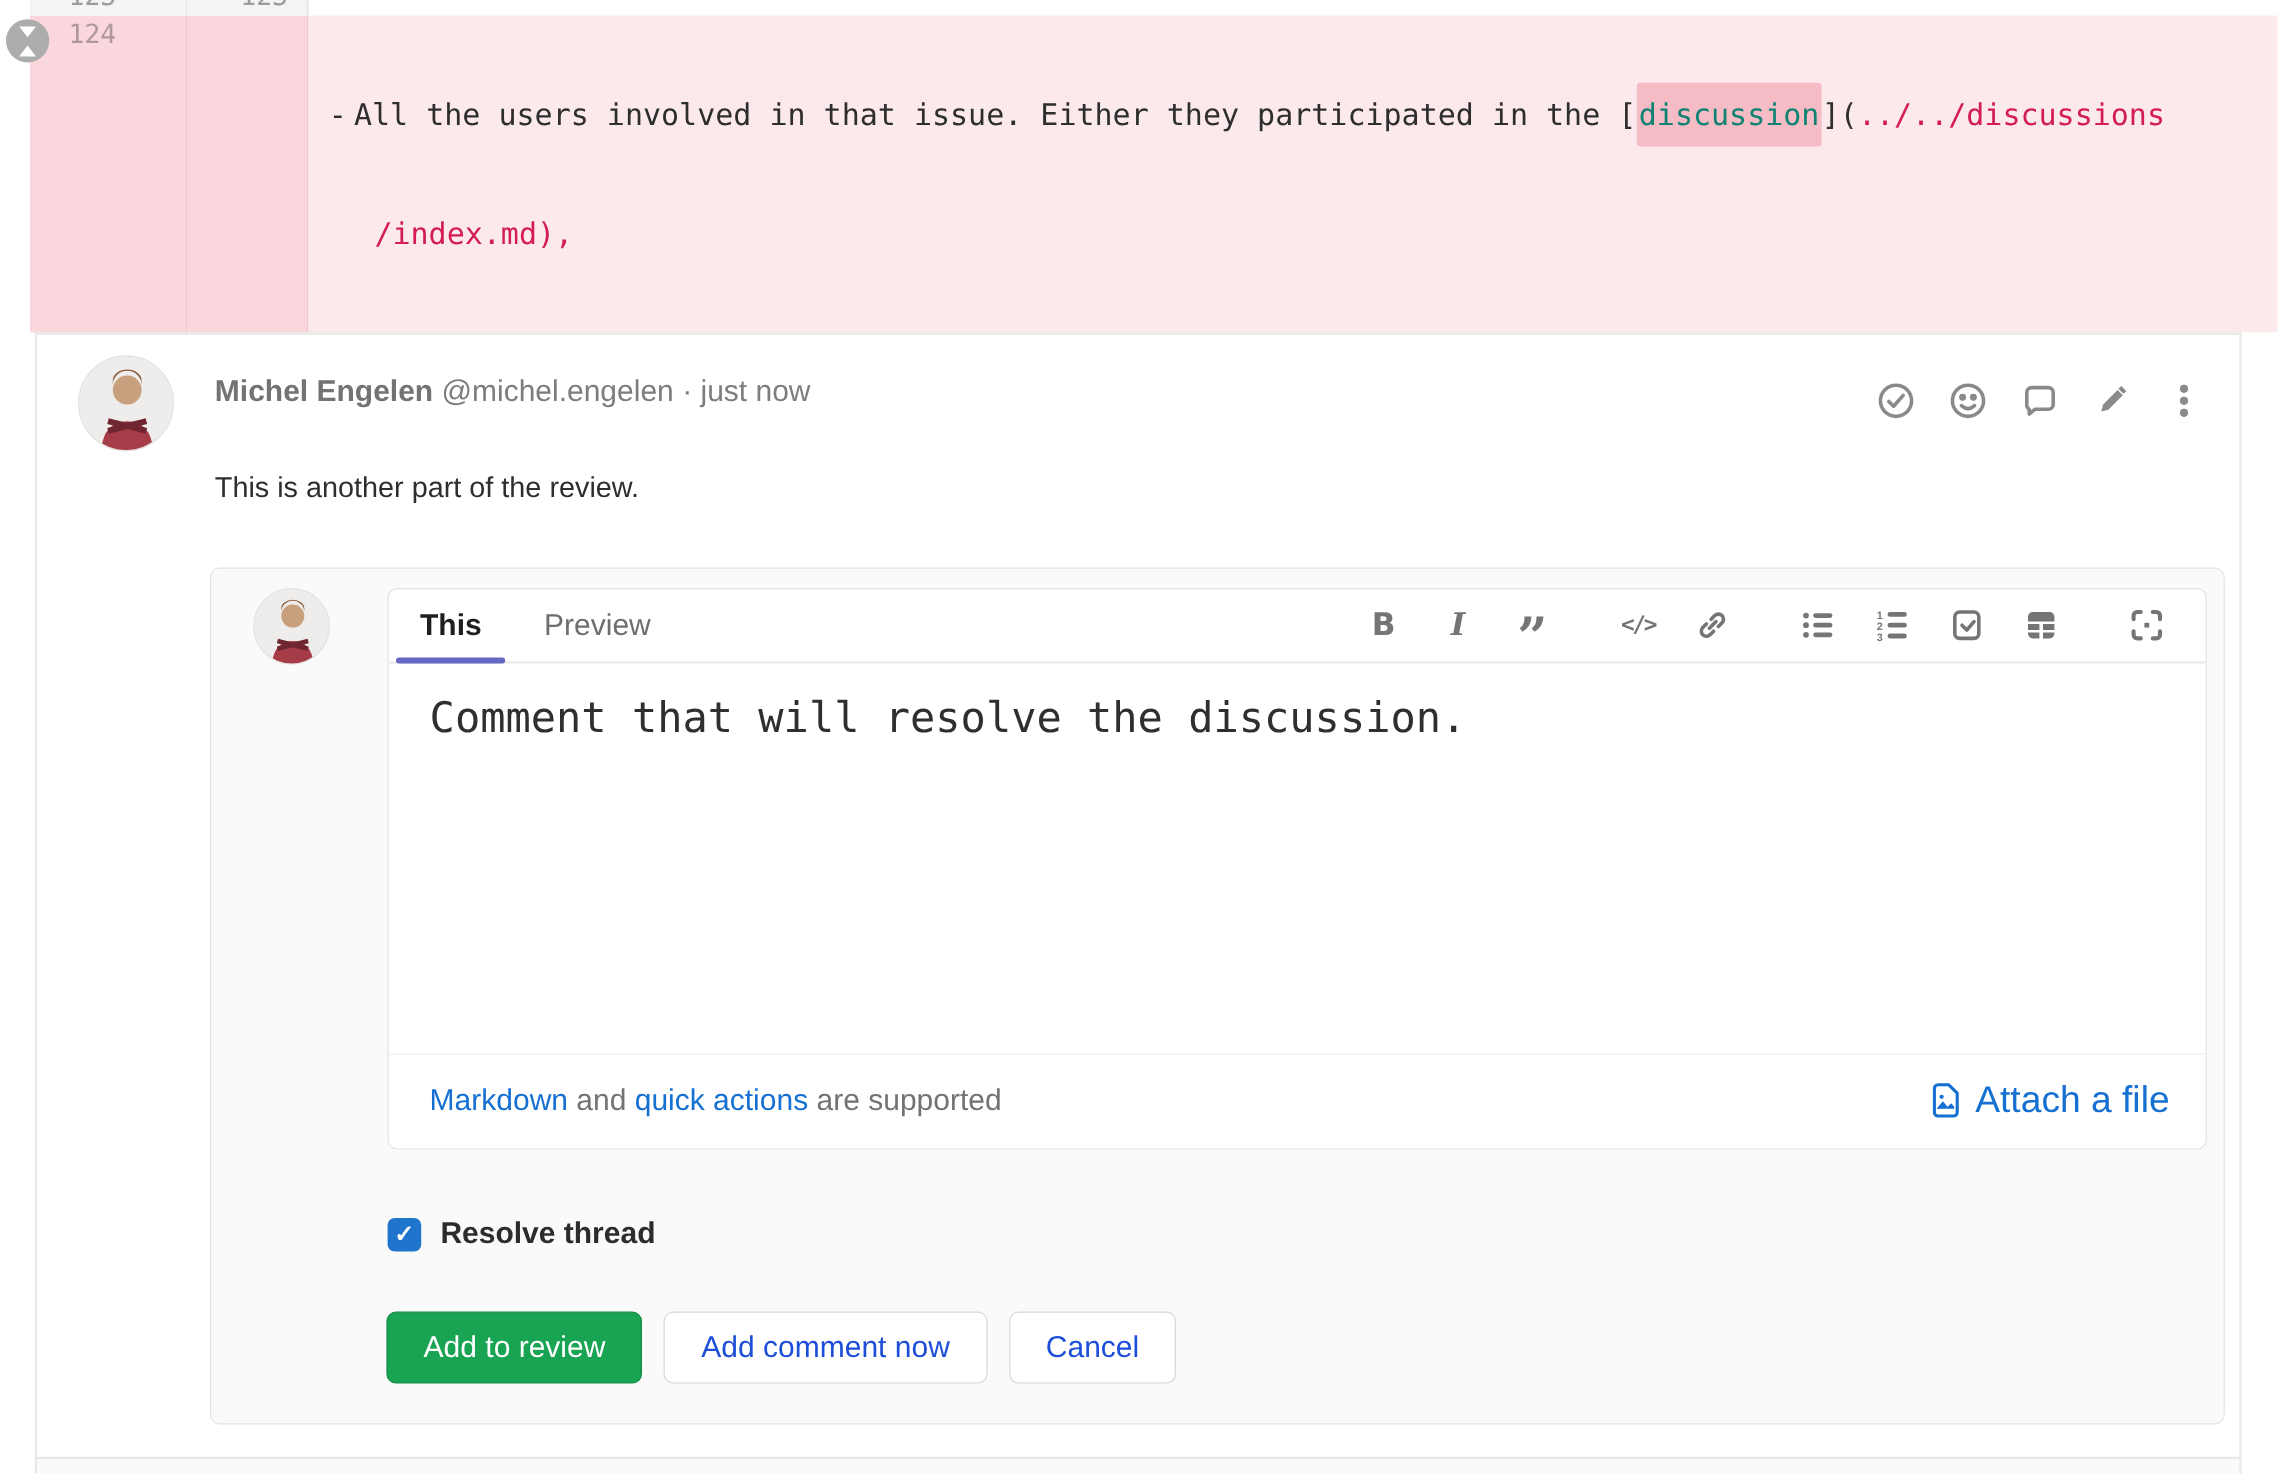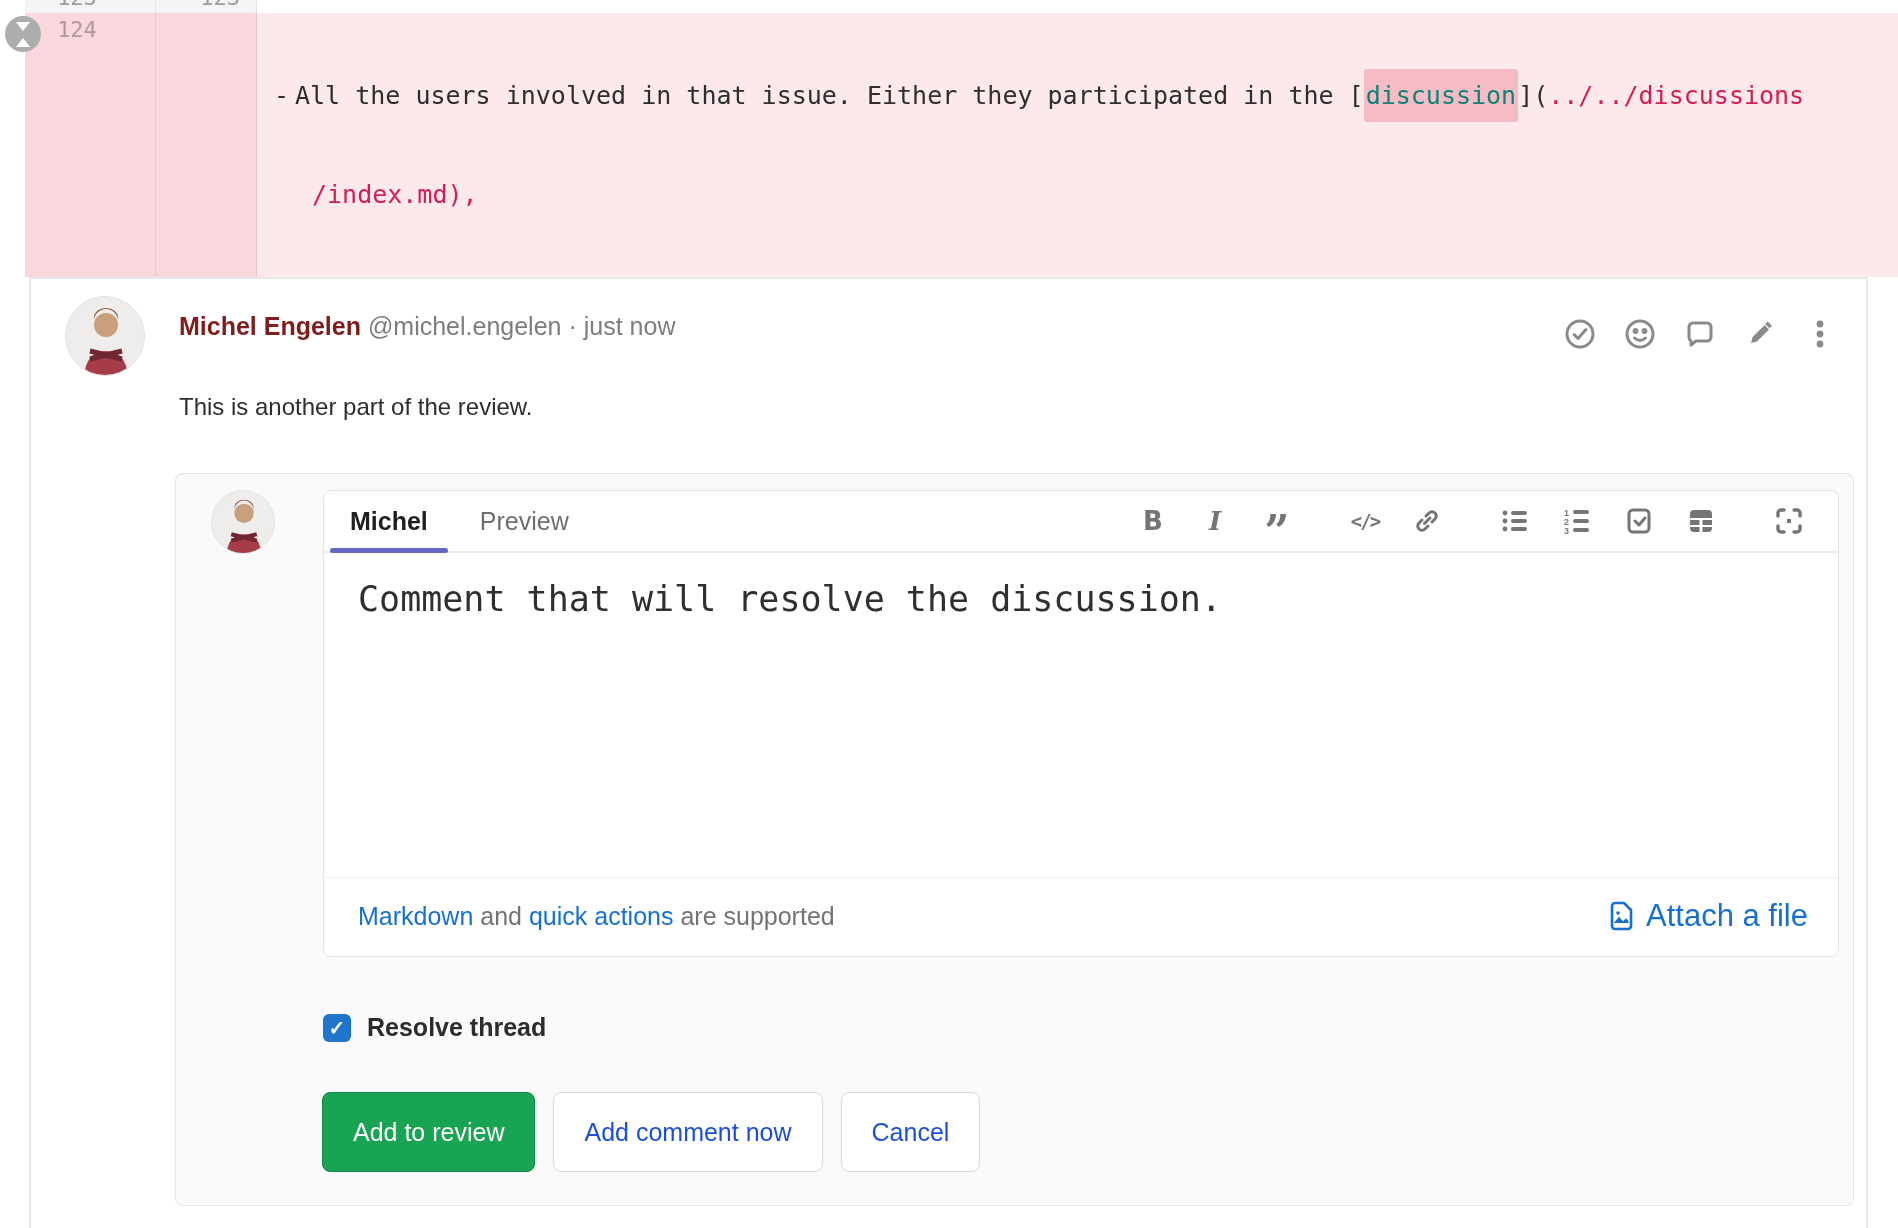--- a/index.html
+++ b/index.html
@@ -26,21 +26,21 @@
   .top-rows { position:relative; }
 
   
   .discussion { margin-left:29px; width:1839px; background:#fff;
     border:2px solid #e8e8e8; border-bottom:none; }
   .comment-head { display:flex; padding:17px 30px 0 34px; }
   .avatar { border-radius:50%; overflow:hidden; flex:0 0 auto; border:1px solid #e3e1df; background:#f0eeec; }
   .av80 { width:80px; height:80px; }
   .av64 { width:64px; height:64px; }
   .head-text { margin-left:34px; padding-top:16px; font-size:25px; }
-  .author { font-weight:bold; color:#7f1d1d; }
+  .author { font-weight:bold; color:#737373; }
   .meta { color:#7d7d7d; }
   .head-icons { margin-left:auto; display:flex; gap:28px; padding-top:22px; align-items:flex-start; }
   .hicon { width:32px; height:32px; cursor:pointer; display:flex; align-items:center; justify-content:center; }
   .comment-body { margin:14px 30px 0 148px; font-size:24px; line-height:33px; color:#2e2e2e; }
 
   
   .form-card { margin:50px 12px 27px 144px; background:#fafafa; border:1px solid #e4e4e4; border-radius:8px;
     padding:16px 0 33px 0; }
   .form-inner { display:flex; padding:0 14px 0 35px; }
   .editor { margin-left:48px; flex:1; background:#fff; border:1px solid #e3e3e3; border-radius:8px; overflow:hidden; }
@@ -62,21 +62,21 @@
   .editor-footer { border-top:1px solid #f0f0f0; display:flex; align-items:center; padding:20px 30px 22px 34px; font-size:25px; color:#737373; }
   .blue { color:#1670d2; cursor:pointer; }
   .attach { margin-left:auto; display:flex; align-items:center; gap:10px; font-size:31px; color:#1670d2; cursor:pointer; }
 
   .resolve-row { display:flex; align-items:center; gap:16px; margin:56px 0 0 147px; }
   .checkbox { width:28px; height:28px; border-radius:6px; background:#1f75cb; color:#fff; display:flex;
     align-items:center; justify-content:center; font-size:20px; font-weight:bold; cursor:pointer; }
   .resolve-label { font-size:25px; font-weight:bold; color:#2c2c2c; }
 
   .btn-row { display:flex; gap:18px; margin:50px 0 0 146px; }
-  .btn { height:80px; border-radius:8px; font-size:25px; display:flex; align-items:center; justify-content:center;
+  .btn { height:60px; border-radius:8px; font-size:25px; display:flex; align-items:center; justify-content:center;
     padding:0 30px; cursor:pointer; font-family:"Liberation Sans", sans-serif; }
   .btn-green { background:#18a452; color:#fff; border:1px solid #148a45; }
   .btn-plain { background:#fff; color:#1d4ed8; border:1px solid #d8d8d8; }
 
   
   .new-discussion { border-top:2px solid #e9e9e9; background:#fafafa; display:flex; align-items:center;
     padding:36px 42px 36px 34px; }
 
   svg { display:block; }
 </style>
@@ -171,21 +171,21 @@
         <svg width="64" height="64" viewBox="0 0 80 80">
           <rect width="80" height="80" fill="#efedeb"></rect>
           <circle cx="40" cy="28" r="12" fill="#c9a07e"></circle>
           <path d="M28 24 a12 12 0 0 1 24 0 l0 -4 a 12 9 0 0 0 -24 0 z" fill="#8a5a3a"></path>
           <path d="M18 80 q2 -26 22 -26 q20 0 22 26 z" fill="#a63c48"></path>
           <path d="M24 62 l32 -8 M24 54 l32 8" stroke="#6f2630" stroke-width="5" fill="none"></path>
         </svg>
       </div>
       <div class="editor">
         <div class="tabs-row">
-          <div class="tab active">Michel</div>
+          <div class="tab active">This</div>
           <div class="tab inactive">Preview</div>
           <div class="toolbar">
             <div class="tb tb-b">B</div>
             <div class="tb tb-i">I</div>
             <div class="tb tb-q">”</div>
             <div class="tb tb-c gap-l">&lt;/&gt;</div>
             <div class="tb">
               <svg width="28" height="28" viewBox="0 0 28 28" fill="none" stroke="#757575" stroke-width="3" stroke-linecap="round">
                 <path d="M11.5 16.5 l5.5 -5.5"></path>
                 <path d="M13 9 l3 -3 a4.2 4.2 0 0 1 6 6 l-3 3"></path>

